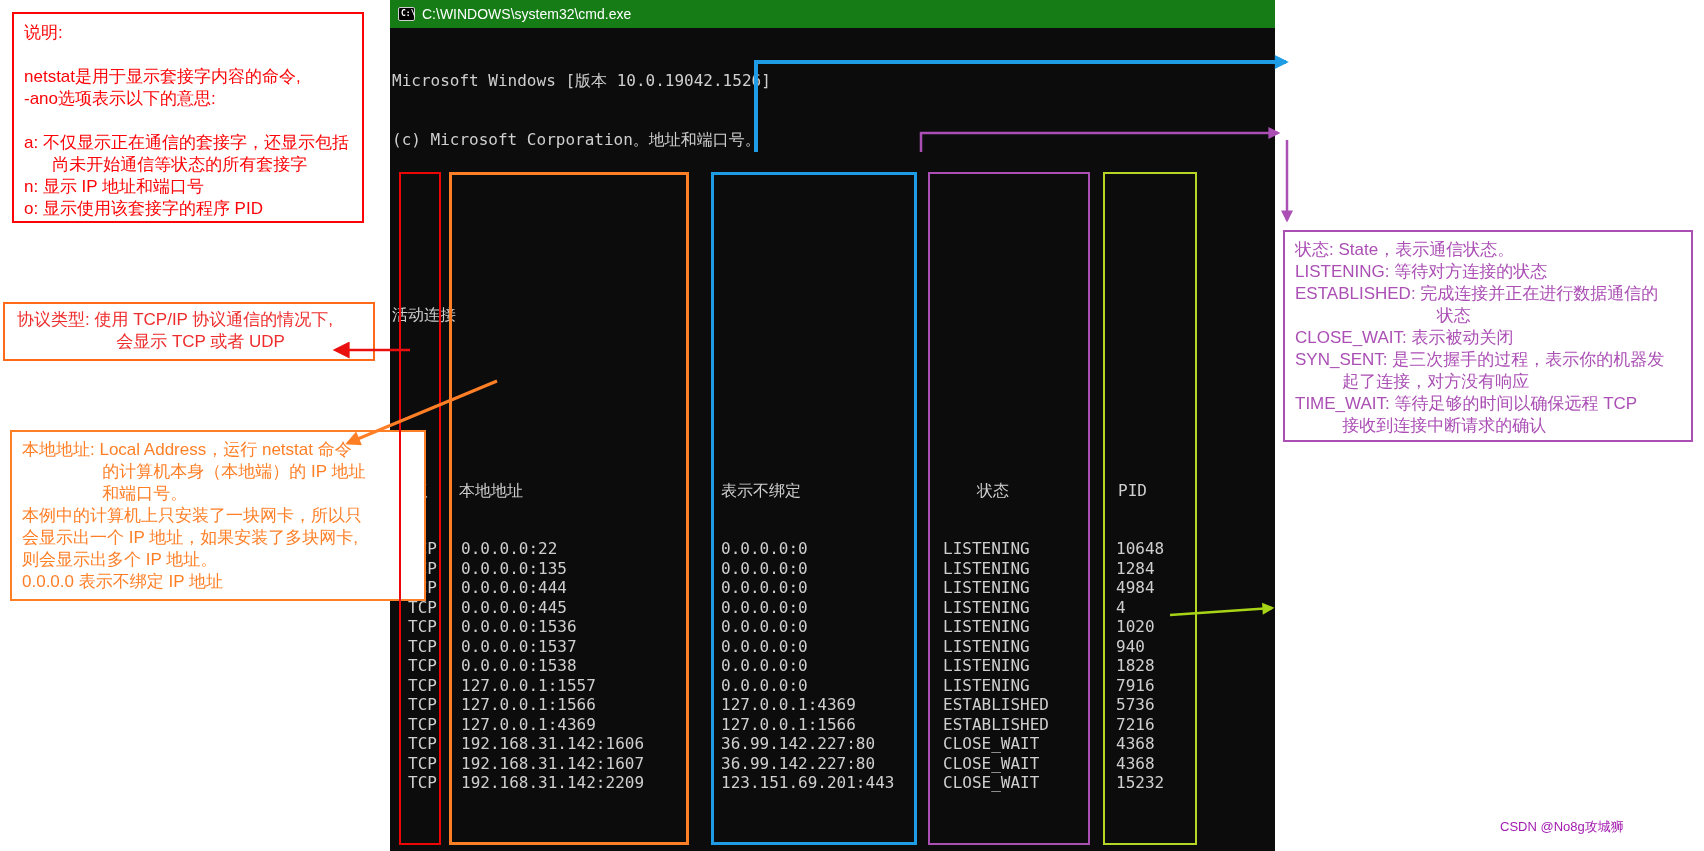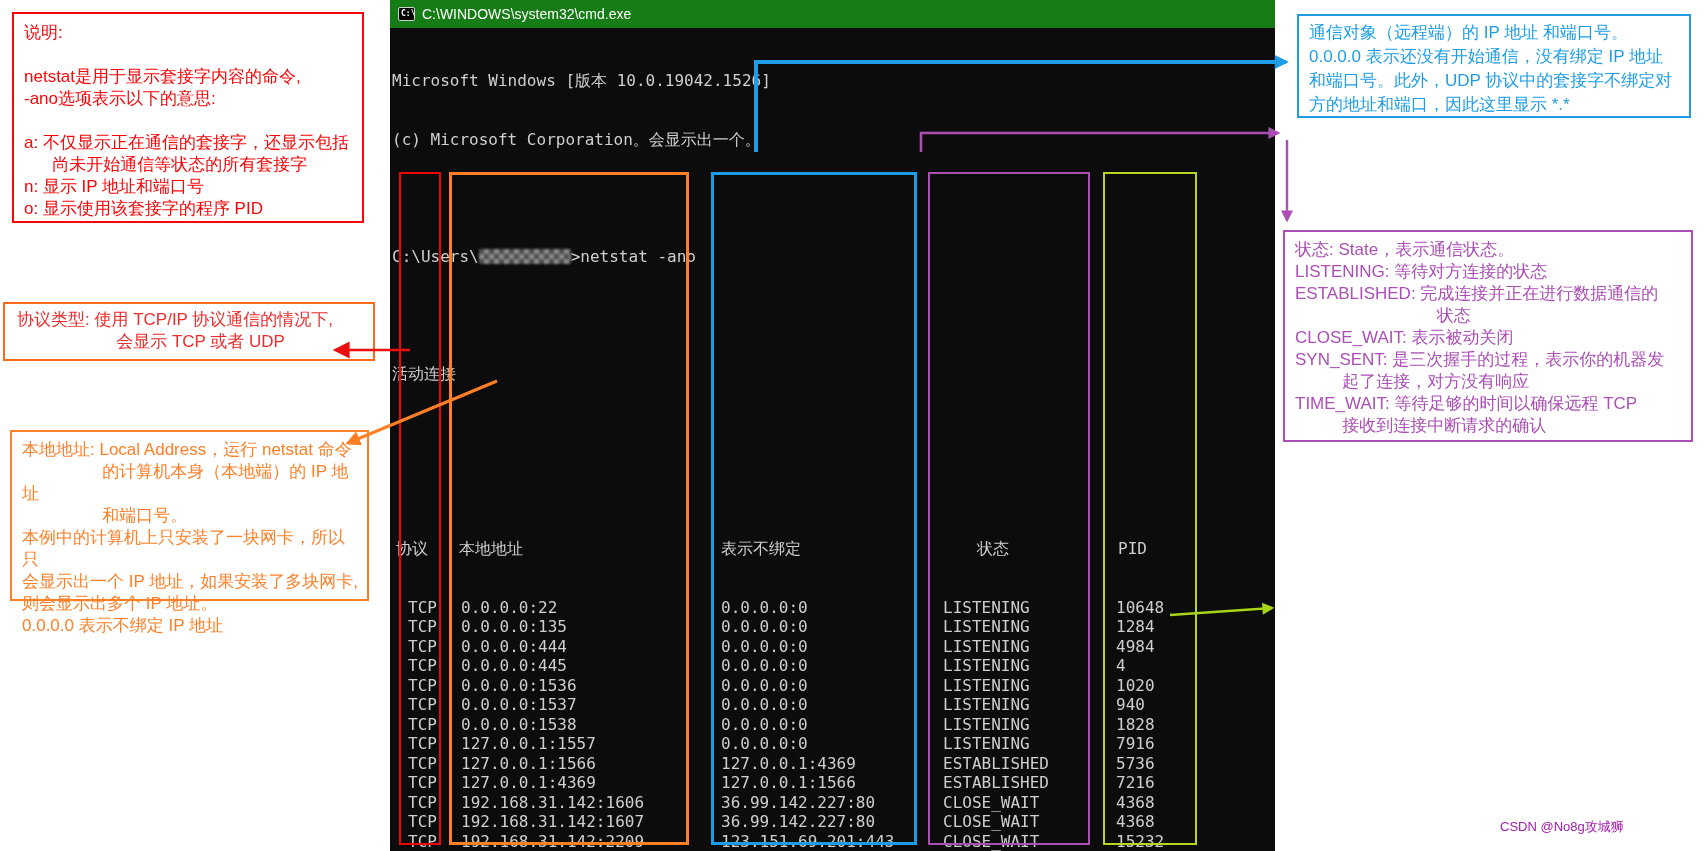--- a/index.html
+++ b/index.html
@@ -28,21 +28,21 @@
   .cb-proto {left:399px;width:42px; border:2px solid #ee0606;}
   .cb-local {left:449px;width:240px;border:3px solid #ff7f27;}
   .cb-foreign{left:711px;width:206px;border:3px solid #1e9de6;}
   .cb-state {left:928px;width:162px;border:2px solid #ab4fb5;}
   .cb-pid   {left:1103px;width:94px;border:2px solid #b5d625;}
   
   .abox{position:absolute;box-sizing:border-box;background:#fff;z-index:2;}
   .abox .txt{white-space:pre-wrap;font-size:17px;line-height:22px;}
   .box-note  {left:12px;  top:12px; width:352px;height:211px;border:2px solid #fb0407;color:#fb0407;padding:8px 6px 0 10px;}
   .box-proto {left:3px;   top:302px;width:372px;height:59px; border:2px solid #ff6a1a;color:#ee2c2c;padding:5px 0 0 12px;}
-  .box-local {left:10px;  top:430px;width:359px;height:171px;border:2px solid #ff7f27;color:#ff7f27;padding:7px 6px 0 10px;}
+  .box-local {left:10px;  top:430px;width:416px;height:171px;border:2px solid #ff7f27;color:#ff7f27;padding:7px 6px 0 10px;}
   .box-foreign{left:1297px;top:14px; width:394px;height:104px;border:2px solid #1e9de6;color:#1e9de6;padding:5px 6px 0 10px;line-height:24px;}
   .box-foreign .txt{line-height:24px;}
   .box-state {left:1283px;top:230px;width:410px;height:212px;border:2px solid #ab4fb5;color:#ab4fb5;padding:7px 6px 0 10px;}
   .box-pid   {left:1285px;top:588px;width:392px;height:112px;border:2px solid #a8d417;color:#a8d417;padding:7px 6px 0 10px;}
   .box-pid .txt{line-height:24px;}
   
   .arrows{position:absolute;left:0;top:0;z-index:5;pointer-events:none;}
   
   .watermark{position:absolute;left:1500px;top:818px;color:#a21caf;font-size:13px;z-index:4;}
 </style>
@@ -52,23 +52,22 @@
 <div class="page">
 
   <div class="cmd">
     <div class="titlebar">
       <span class="cmd-icon">C:\</span>
       <span class="title-text">C:\WINDOWS\system32\cmd.exe</span>
     </div>
     <div class="console">
       <div class="console-text">
         <div class="cline">Microsoft Windows [版本 10.0.19042.1526]</div>
-        <div class="cline">(c) Microsoft Corporation。会显示出一个。</div>
+        <div class="cline">(c) Microsoft Corporation。地址和端口号。</div>
         <div class="cline"></div>
-        <div class="cline"><span>C:\Users\</span><span class="mosaic"></span><span>&gt;netstat -ano</span></div>
         <div class="cline"></div>
         <div class="cline">活动连接</div>
         <div class="cline"></div>
         <div class="cline"></div>
         <div class="crow">
           <span style="left:4px">协议</span>
           <span style="left:67px">本地地址</span>
           <span style="left:329px">表示不绑定</span>
           <span style="left:585px">状态</span>
           <span style="left:726px">PID</span>
@@ -101,26 +100,20 @@
   </div>
   <div class="abox box-local">
     <div class="txt">本地地址: Local Address，运行 netstat 命令
                  的计算机本身（本地端）的 IP 地址
                  和端口号。
 本例中的计算机上只安装了一块网卡，所以只
 会显示出一个 IP 地址，如果安装了多块网卡,
 则会显示出多个 IP 地址。
 0.0.0.0 表示不绑定 IP 地址</div>
   </div>
-  <div class="abox box-foreign">
-    <div class="txt">通信对象（远程端）的 IP 地址 和端口号。
-0.0.0.0 表示还没有开始通信，没有绑定 IP 地址
-和端口号。此外，UDP 协议中的套接字不绑定对
-方的地址和端口，因此这里显示 *.*</div>
-  </div>
   <div class="abox box-state">
     <div class="txt">状态: State，表示通信状态。
 LISTENING: 等待对方连接的状态
 ESTABLISHED: 完成连接并正在进行数据通信的
                               状态
 CLOSE_WAIT: 表示被动关闭
 SYN_SENT: 是三次握手的过程，表示你的机器发
           起了连接，对方没有响应
 TIME_WAIT: 等待足够的时间以确保远程 TCP
           接收到连接中断请求的确认</div>

